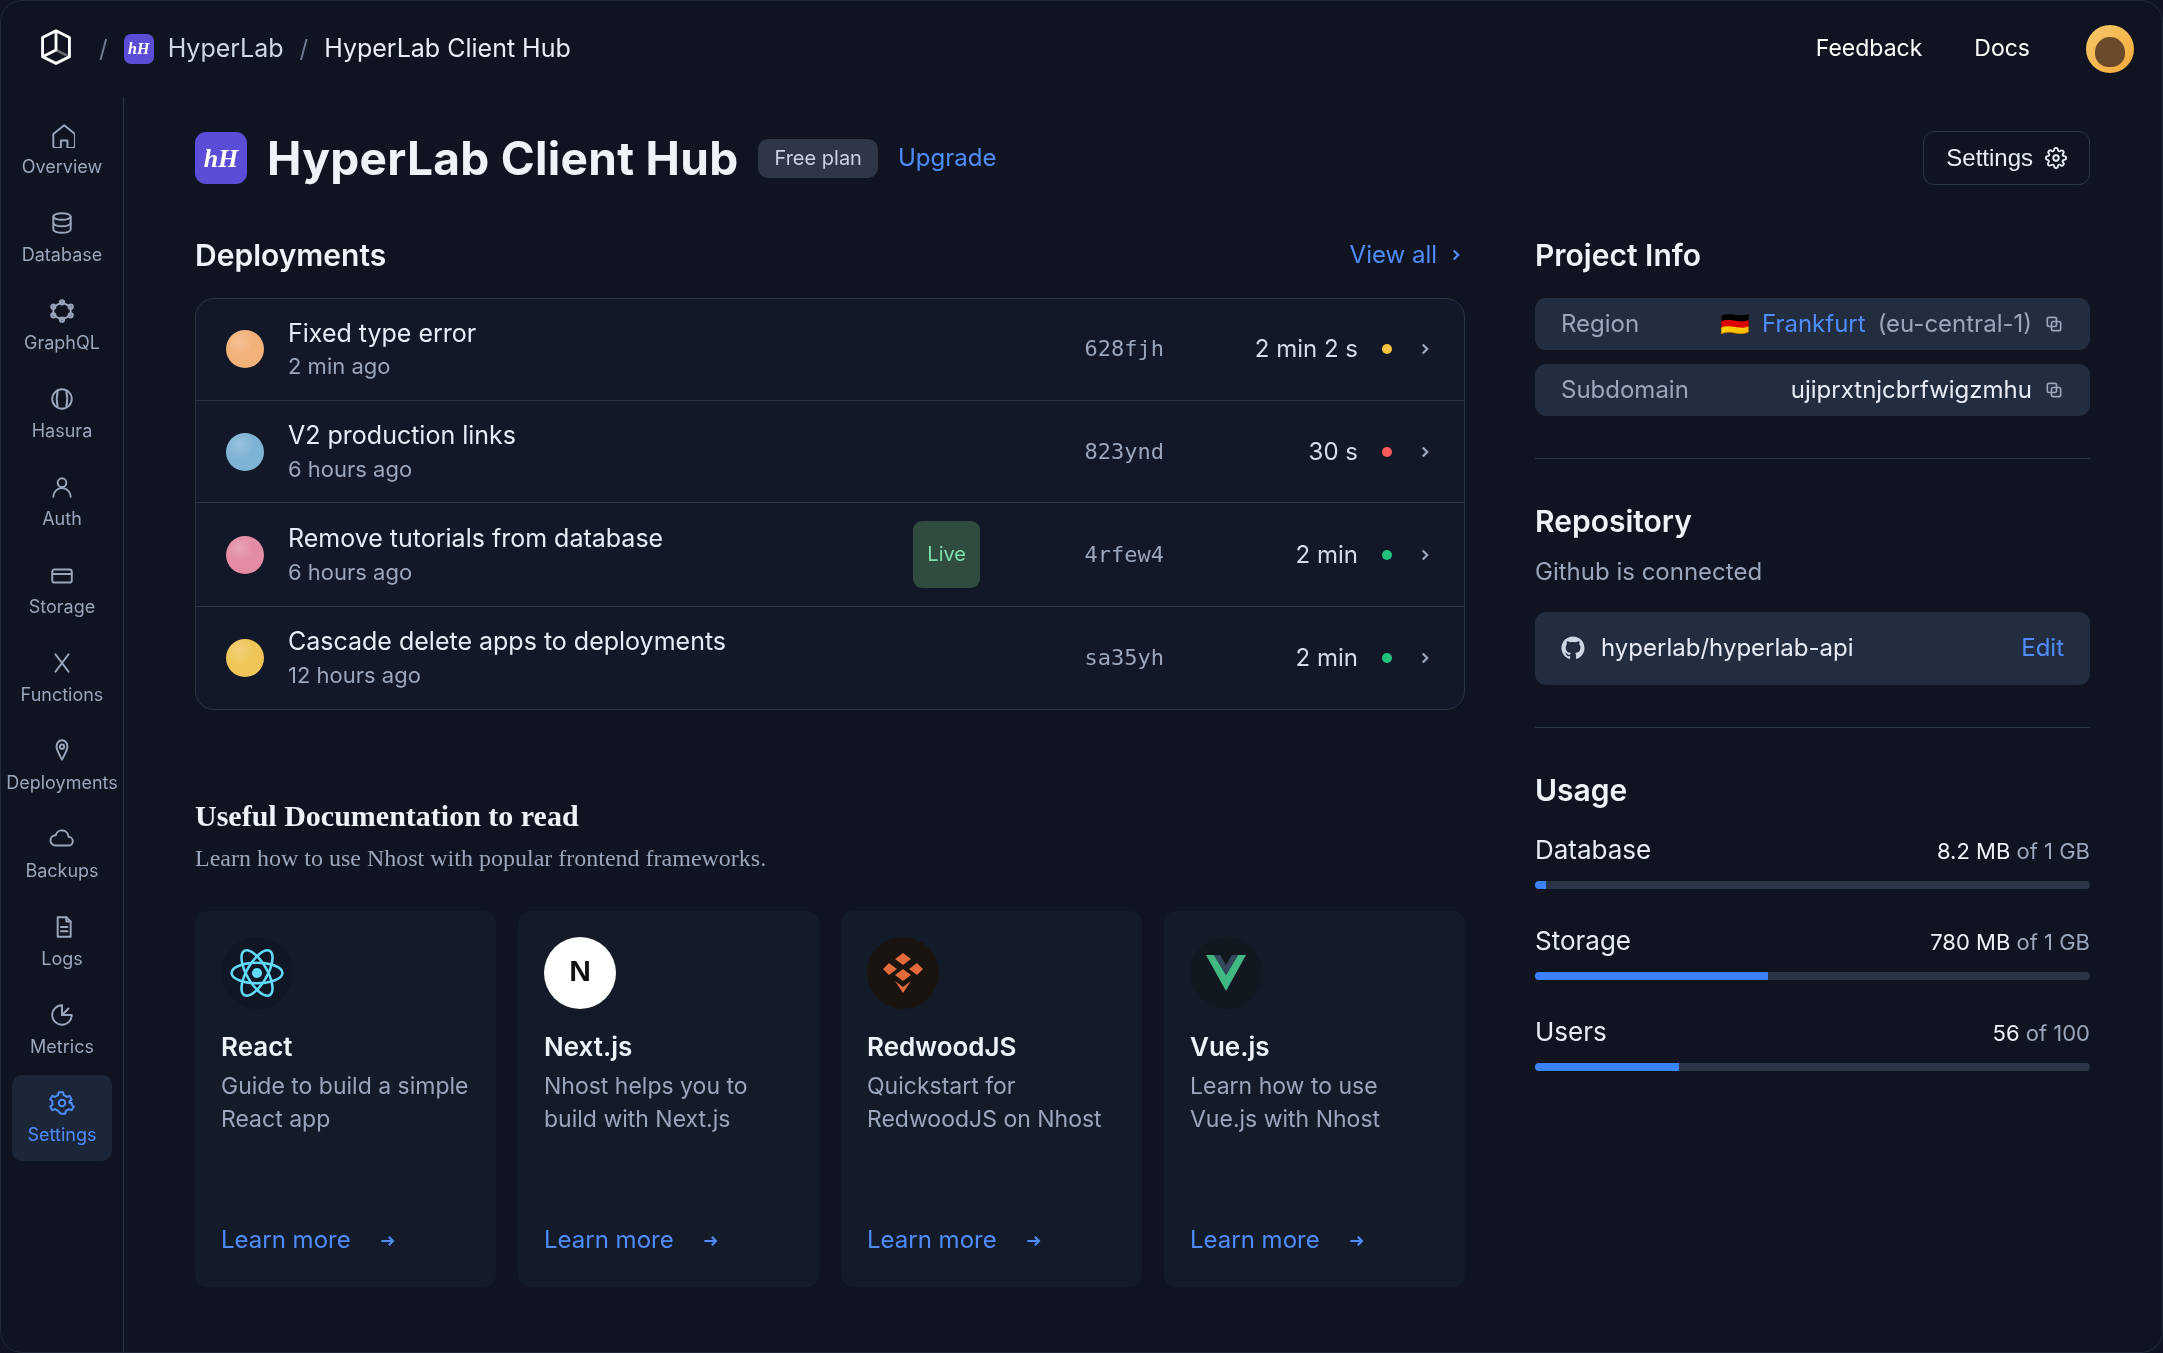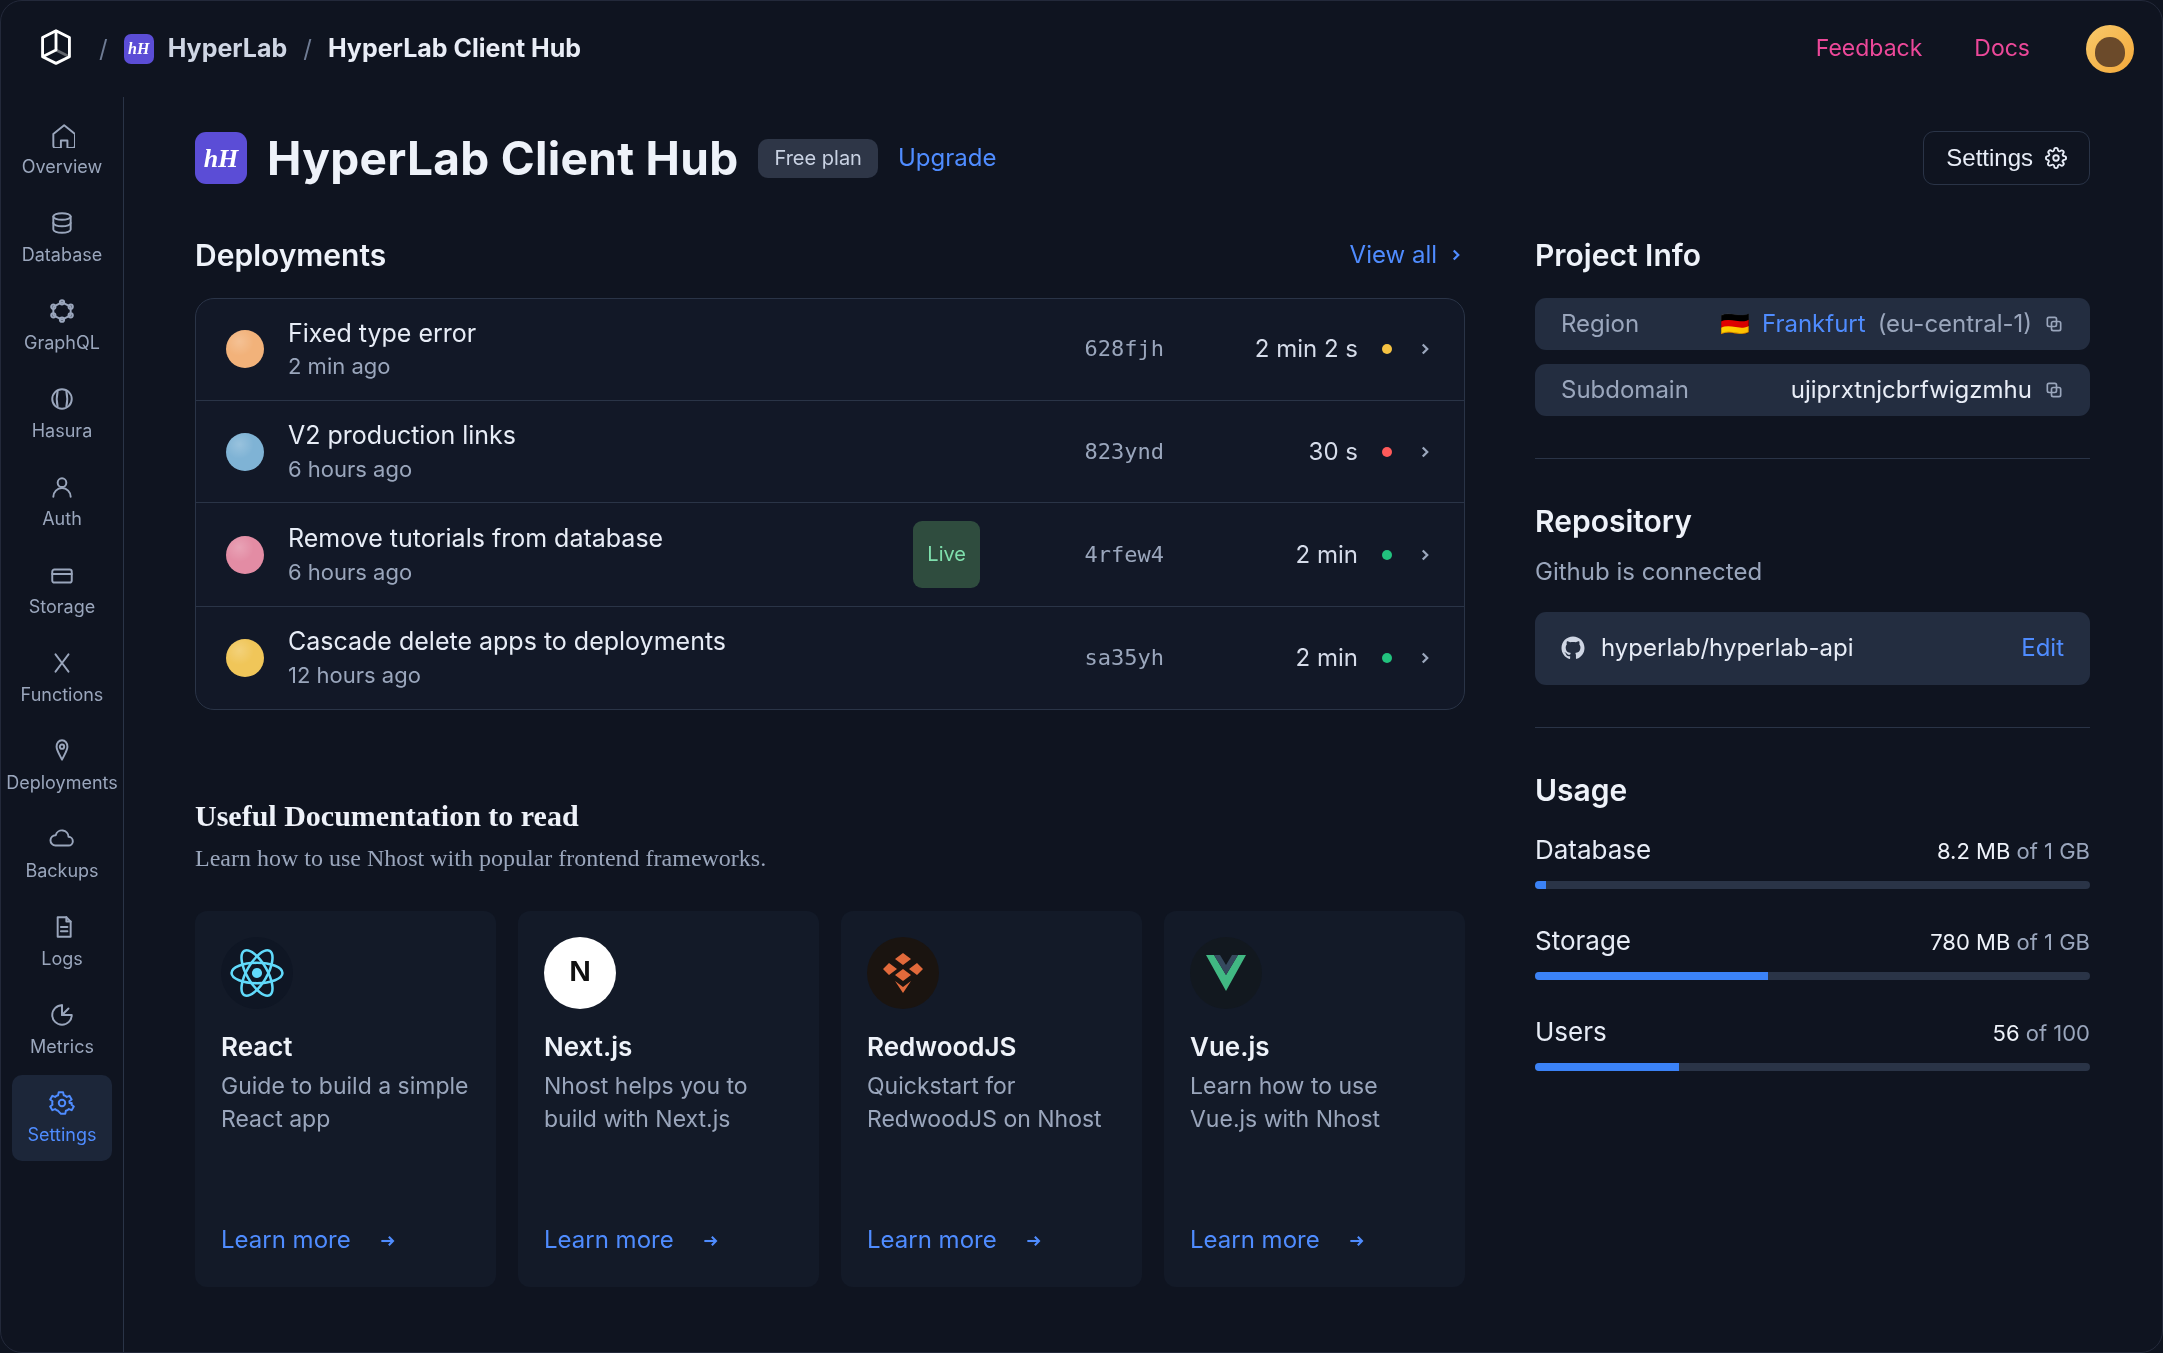--- a/index.html
+++ b/index.html
@@ -27,24 +27,24 @@
     -webkit-font-smoothing:antialiased;
     overflow:hidden;
   }
   .app{width:2163px;height:1353px;border:1px solid #23293a;border-radius:22px;overflow:hidden;position:relative;box-sizing:border-box;}
   
   .topbar{height:96px;display:flex;align-items:center;padding:0 28px;gap:16px;}
   .logo{width:54px;height:54px;display:flex;align-items:center;justify-content:center;color:#fff;}
   .crumb-sep{color:var(--muted-2);font-size:24px;}
   .bc-item{display:flex;align-items:center;gap:14px;}
   .bc-badge{width:30px;height:30px;border-radius:7px;background:#5b4dd6;display:flex;align-items:center;justify-content:center;color:#fff;font-weight:700;font-size:16px;font-style:italic;font-family:Georgia,serif;}
-  .bc-text{font-size:25px;color:#cfd6e4;font-weight:700;}
+  .bc-text{font-size:25px;color:#cfd6e4;font-weight:400;}
   .bc-active{color:#e9edf6;}
   .spacer{flex:1;}
-  .top-link{font-size:23px;color:#ec4899;margin-left:36px;}
+  .top-link{font-size:23px;color:#ffffff;margin-left:36px;}
   .avatar{width:48px;height:48px;border-radius:50%;background:linear-gradient(135deg,#f7c96b,#f4a93a);margin-left:40px;display:flex;align-items:center;justify-content:center;overflow:hidden;}
   .avatar::after{content:"";width:30px;height:30px;border-radius:50% 50% 45% 45%;background:#6b4a2a;margin-top:6px;}
   
   .sidebar{position:absolute;left:0;top:96px;bottom:0;width:var(--sidebar-w);border-right:1px solid var(--border);display:flex;flex-direction:column;align-items:center;padding-top:10px;gap:2px;}
   .side-item{width:100px;height:86px;display:flex;flex-direction:column;align-items:center;justify-content:center;gap:6px;color:var(--muted);border-radius:10px;}
   .side-item.active{background:#1c2639;color:#4f8cff;}
   .side-label{font-size:18px;}
   .side-ico{width:28px;height:28px;display:flex;align-items:center;justify-content:center;}
   
   .content{position:absolute;left:var(--sidebar-w);right:0;top:96px;bottom:0;padding:30px 72px 40px 72px;box-sizing:border-box;overflow:hidden;}

